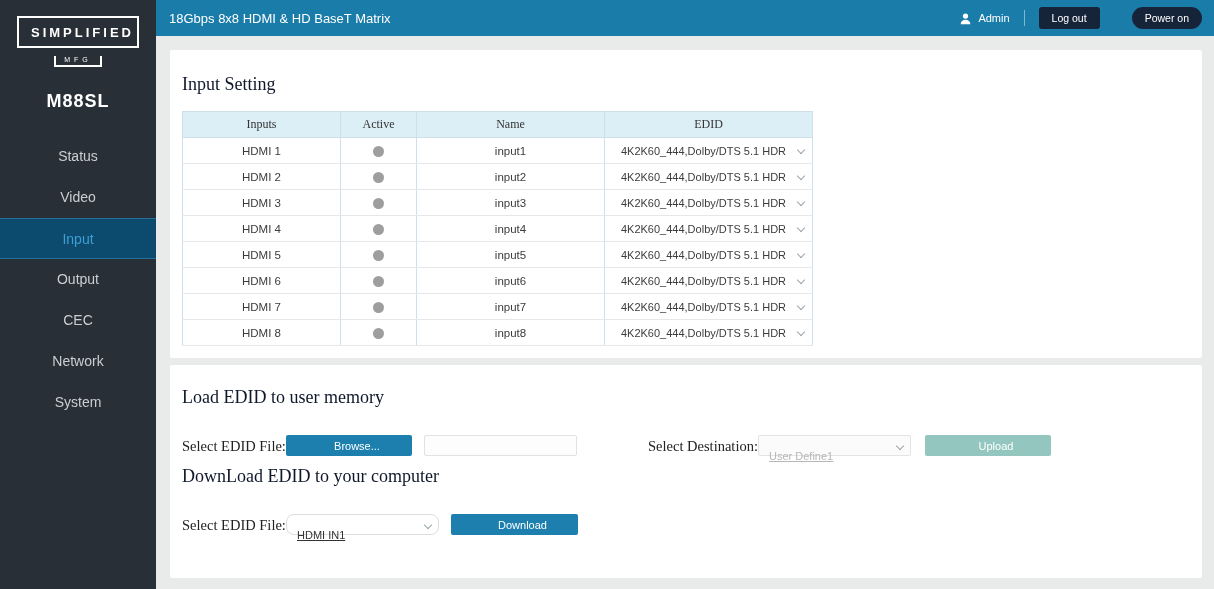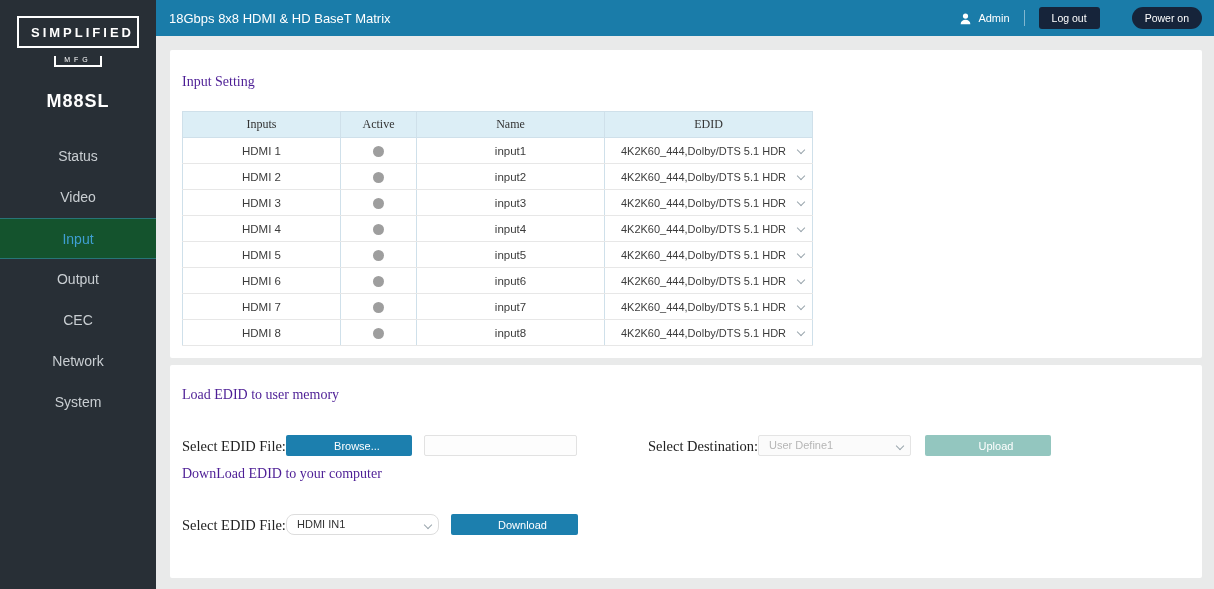--- a/index.html
+++ b/index.html
@@ -7,37 +7,37 @@
   .page { position:relative; width:1214px; height:589px; background:#e9eaea; overflow:hidden; }
 
   
   .sidebar { position:absolute; left:0; top:0; width:156px; height:589px; background:#282f36; z-index:3; }
   .logo { margin:16px auto 0; width:122px; color:#fff; text-align:center; }
   .logo-box { border:2px solid #fff; padding:7px 12px 6px; font-size:13px; letter-spacing:3px; font-weight:bold; }
   .logo-mfg { display:inline-block; margin-top:-1px; padding:0 8px 2px; border:2px solid #fff; border-top:none; font-size:7px; letter-spacing:4px; }
   .model { margin-top:24px; text-align:center; color:#fff; font-weight:bold; font-size:18px; letter-spacing:1px; }
   .menu { margin-top:24px; }
   .menu-item { height:41px; line-height:41px; text-align:center; color:#c9ced2; font-size:14px; cursor:pointer; }
-  .menu-item.active { background:#14532d; color:#3f9fd2; border-top:1px solid rgba(63,159,210,.45); border-bottom:1px solid rgba(63,159,210,.45);text-align:center; }
+  .menu-item.active { background:#0c4a6e; color:#3f9fd2; border-top:1px solid rgba(63,159,210,.45); border-bottom:1px solid rgba(63,159,210,.45);text-align:center; }
 
   
   .topbar { position:absolute; left:156px; top:0; width:1058px; height:36px; background:#1a7ca9; color:#fff; display:flex; align-items:center; }
   .topbar-title { margin-left:13px; font-size:13px; }
   .topbar-right { margin-left:auto; display:flex; align-items:center; margin-right:12px; }
   .user-icon { width:13px; height:13px; margin-right:6px; }
   .user-name { font-size:11px; }
   .topbar-divider { width:1px; height:16px; background:rgba(255,255,255,.45); margin:0 14px; }
   .topbar-btn { background:#16243a; color:#fff; border:none; font-size:10.5px; height:22px; padding:4px 13px; border-radius:3px; cursor:pointer; font-family:"Liberation Sans",sans-serif; }
   .topbar-btn.power { margin-left:32px;border-radius:11px; }
 
   
   .card { position:absolute; left:170px; width:1032px; background:#fff; border-radius:2px; }
   .card-input { top:50px; height:308px; }
   .card-edid { top:365px; height:213px; }
-  .card h2 { font-family:"Liberation Serif", serif; font-weight:normal; font-size:14px; color:#4c1d95;text-align:center; }
+  .card h2 { font-family:"Liberation Serif", serif; font-weight:normal; font-size:18px; color:#0f172a;text-align:center; }
 
   
   .card-input h2 { position:absolute; left:12px; top:24px; }
   table.inputs { position:absolute; left:12px; top:61px; width:630px; border-collapse:collapse; table-layout:fixed; }
   table.inputs th, table.inputs td { height:26px; text-align:center; vertical-align:middle; border-left:1px solid #cfe0ea; border-right:1px solid #cfe0ea; border-bottom:1px solid #e7e7e7; }
   table.inputs th { background:#dceef6; font-family:"Liberation Serif", serif; font-weight:normal; font-size:12px; color:#333; border-top:1px solid #cfe0ea; border-bottom:1px solid #cfe0ea; }
   table.inputs td { font-size:11.5px; color:#3c3c3c; background:#fff; }
   .col-inputs { width:158px; } .col-active { width:76px; } .col-name { width:188px; } .col-edid { width:208px; }
   .dot { display:inline-block; width:11px; height:11px; border-radius:50%; background:#9e9e9e; vertical-align:middle; }
   td.edid-cell { position:relative; cursor:pointer; }
@@ -50,21 +50,21 @@
   .card-edid h2.download-title { position:absolute; left:12px; top:101px; }
   .lbl { position:absolute; font-family:"Liberation Serif", serif; font-size:14.5px; color:#222; }
   .row1 .lbl-file { left:12px; top:73px; }
   .row1 .lbl-dest { left:478px; top:73px; }
   .row2 .lbl-file { left:12px; top:152px; }
   .btn { position:absolute; height:21px; border:none; border-radius:2px; color:#fff; font-size:11px; cursor:pointer; font-family:"Liberation Sans",sans-serif;padding-left:16px; }
   .btn-browse { left:116px; top:70px; width:126px; background:#1c7fae; }
   .btn-upload { left:755px; top:70px; width:126px; background:#93c6bf; }
   .btn-download { left:281px; top:149px; width:127px; background:#1c7fae; }
   .file-input { position:absolute; left:254px; top:70px; width:153px; height:21px; border:1px solid #e2e2e2; border-radius:2px; background:#fdfdfd; font-size:11px; padding:0 6px; }
-  .select { position:absolute; height:21px; border:1px solid #ddd; border-radius:2px; background:#fff; font-size:11px; line-height:19px; padding:0 20px 0 10px; cursor:pointer; color:#333; }
+  .select { position:absolute; height:21px; border:1px solid #ddd; border-radius:2px; background:#fff; font-size:11px; line-height:19px; padding:11px 20px 0 10px; cursor:pointer; color:#333;text-decoration:underline; }
   .select .chev { position:absolute; right:7px; top:7px; }
   .select-dest { left:588px; top:70px; width:153px; background:#fbfbfb; color:#b6b6b6; border-color:#e4e4e4; }
   .select-dl { left:116px; top:149px; width:153px;border-radius:8px; }
 </style>
 </head>
 <body>
 
 <div class="page">
 
   <aside class="sidebar">

